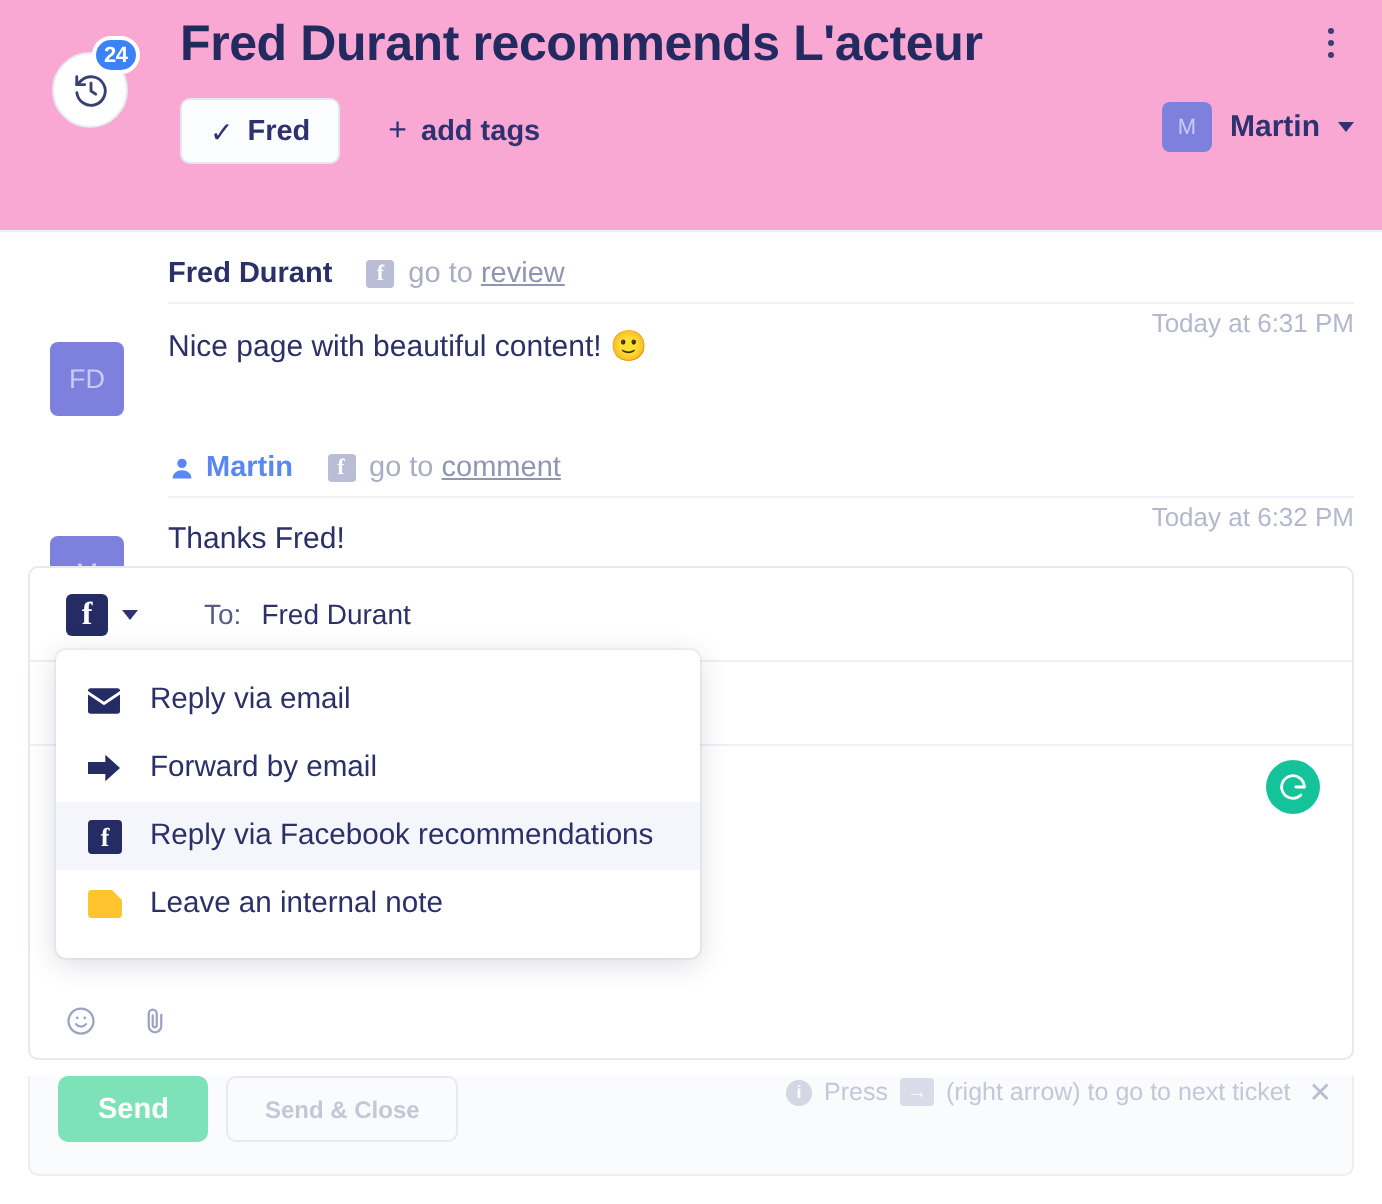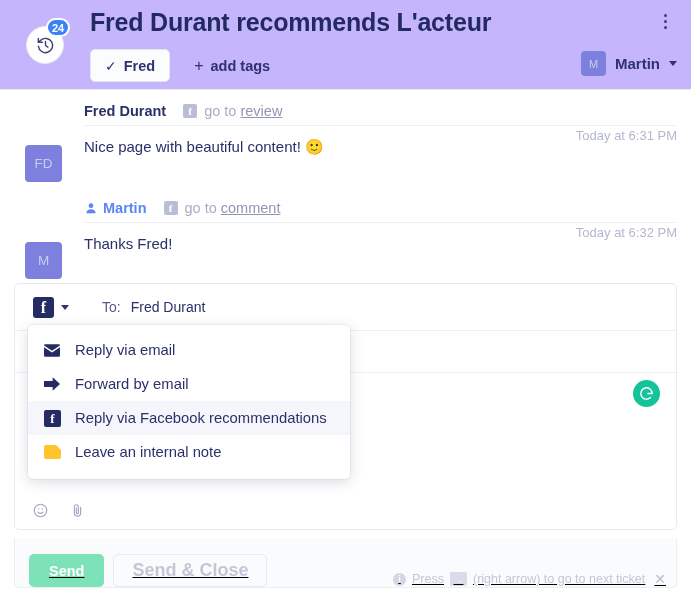--- a/index.html
+++ b/index.html
@@ -11,23 +11,23 @@
   }
   #app {
     position: relative;
     width: 691px; height: 602px;
     background: #ffffff;
   }
 
   
   .header {
     position: relative;
-    height: 90px;
+    height: 116px;
     border-bottom: 1px solid #eceef4;
-    background: #c4b5fd;
+    background: #f9a8d4;
   }
   .history-badge-wrap {
     position: absolute;
     left: 26px; top: 20px;
     width: 44px; height: 44px;
   }
   .history-circle {
     position: absolute;
     left: 0; top: 6px;
     width: 38px; height: 38px;
@@ -275,41 +275,40 @@
 
   
   .footer {
     position: absolute;
     left: 14px; top: 538px;
     width: 663px; height: 50px;
     background: #fafbfd;
     border: 1px solid #eceef4;
     border-top: none;
     border-radius: 0 0 5px 5px;
-    display: flex; align-items: flex-end;
+    display: flex; align-items: flex-start;
     padding: 0 10px 0 14px;
-    text-decoration: underline;
   }
   .btn-send {
     height: 33px; padding: 0 20px;
     background: #7ee2b8;
     color: #fff;
     border: none; border-radius: 5px;
     font-size: 14.5px; font-weight: 700;
     cursor: pointer;
     font-family: "Liberation Sans", sans-serif;
   }
   .btn-sendclose {
     height: 33px; padding: 0 18px;
     margin-left: 9px;
     background: transparent;
     color: #c3c7d8;
     border: 1px solid #e8eaf2;
     border-radius: 5px;
-    font-size: 18px; font-weight: 700;
+    font-size: 12px; font-weight: 700;
     cursor: pointer;
     font-family: "Liberation Sans", sans-serif;
   }
   .hint {
     margin-left: auto;
     display: flex; align-items: center; gap: 6px;
     color: #c3c7d8; font-size: 12.5px;
   }
   .hint-i {
     width: 13px; height: 13px; border-radius: 50%;

